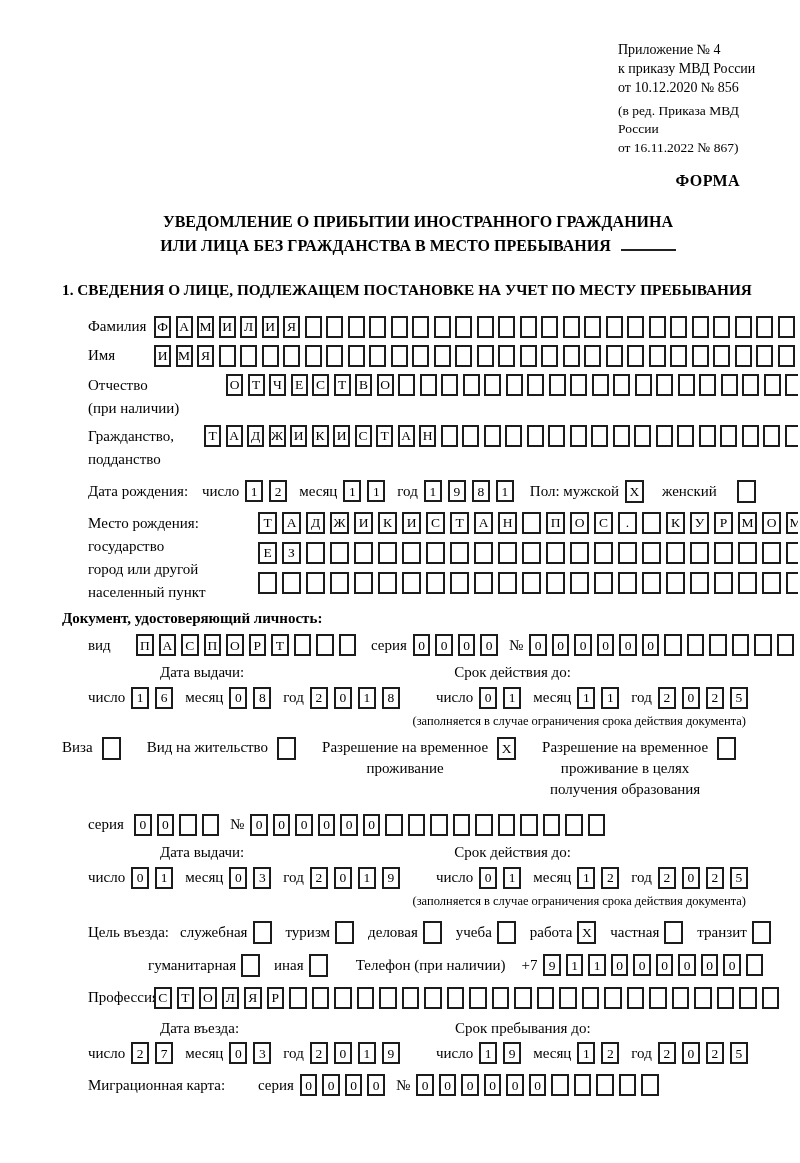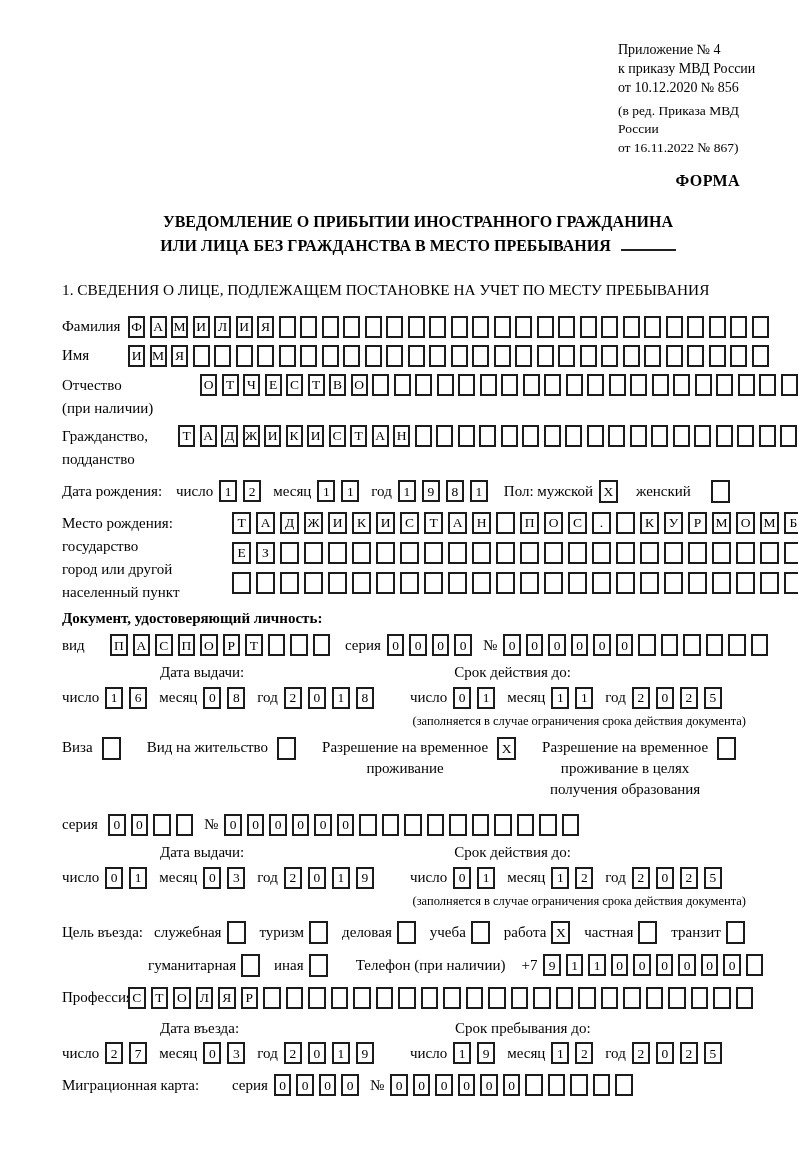--- a/index.html
+++ b/index.html
@@ -9,24 +9,24 @@
     padding:40px 24px 0 62px;
     font-family:"Liberation Serif","DejaVu Serif",serif;
     font-size:15px;line-height:1.3;
   }
   
   .annex{margin-left:556px;font-size:14px;line-height:1.36;}
   .annex-note{margin-top:5px;font-size:13.5px;}
   .forma{font-weight:bold;text-align:right;margin:14px 34px 0 0;font-size:16px;letter-spacing:.4px;}
   .title{text-align:center;font-weight:bold;font-size:16px;margin-top:18px;line-height:1.5;}
   .blank-line{display:inline-block;width:55px;border-bottom:2px solid #222;margin-left:10px;vertical-align:baseline;}
-  .section{font-weight:normal;font-size:15.3px;margin-top:22px;}
+  .section{font-weight:bold;font-size:15.3px;margin-top:22px;}
 
   
-  .frow{display:flex;align-items:center;margin-top:7px;}
+  .frow{display:flex;align-items:center;margin-top:7px;margin-left:26px;}
   .frow.top{align-items:flex-start;gap:32px;}
   .flabel{flex:none;}
   .stack{display:flex;flex-direction:column;line-height:23px;}
   .w48{width:48px}.w66{width:66px}.w84{width:84px}.w106{width:106px}.w138{width:138px}
   .dlabel{flex:none;margin:0 6px;}
   .dlabel.first{margin-left:0;}
   .ml10{margin-left:10px}.ml14{margin-left:14px}
 
   
   .cellrow{display:inline-flex;flex:none;align-items:center;}

